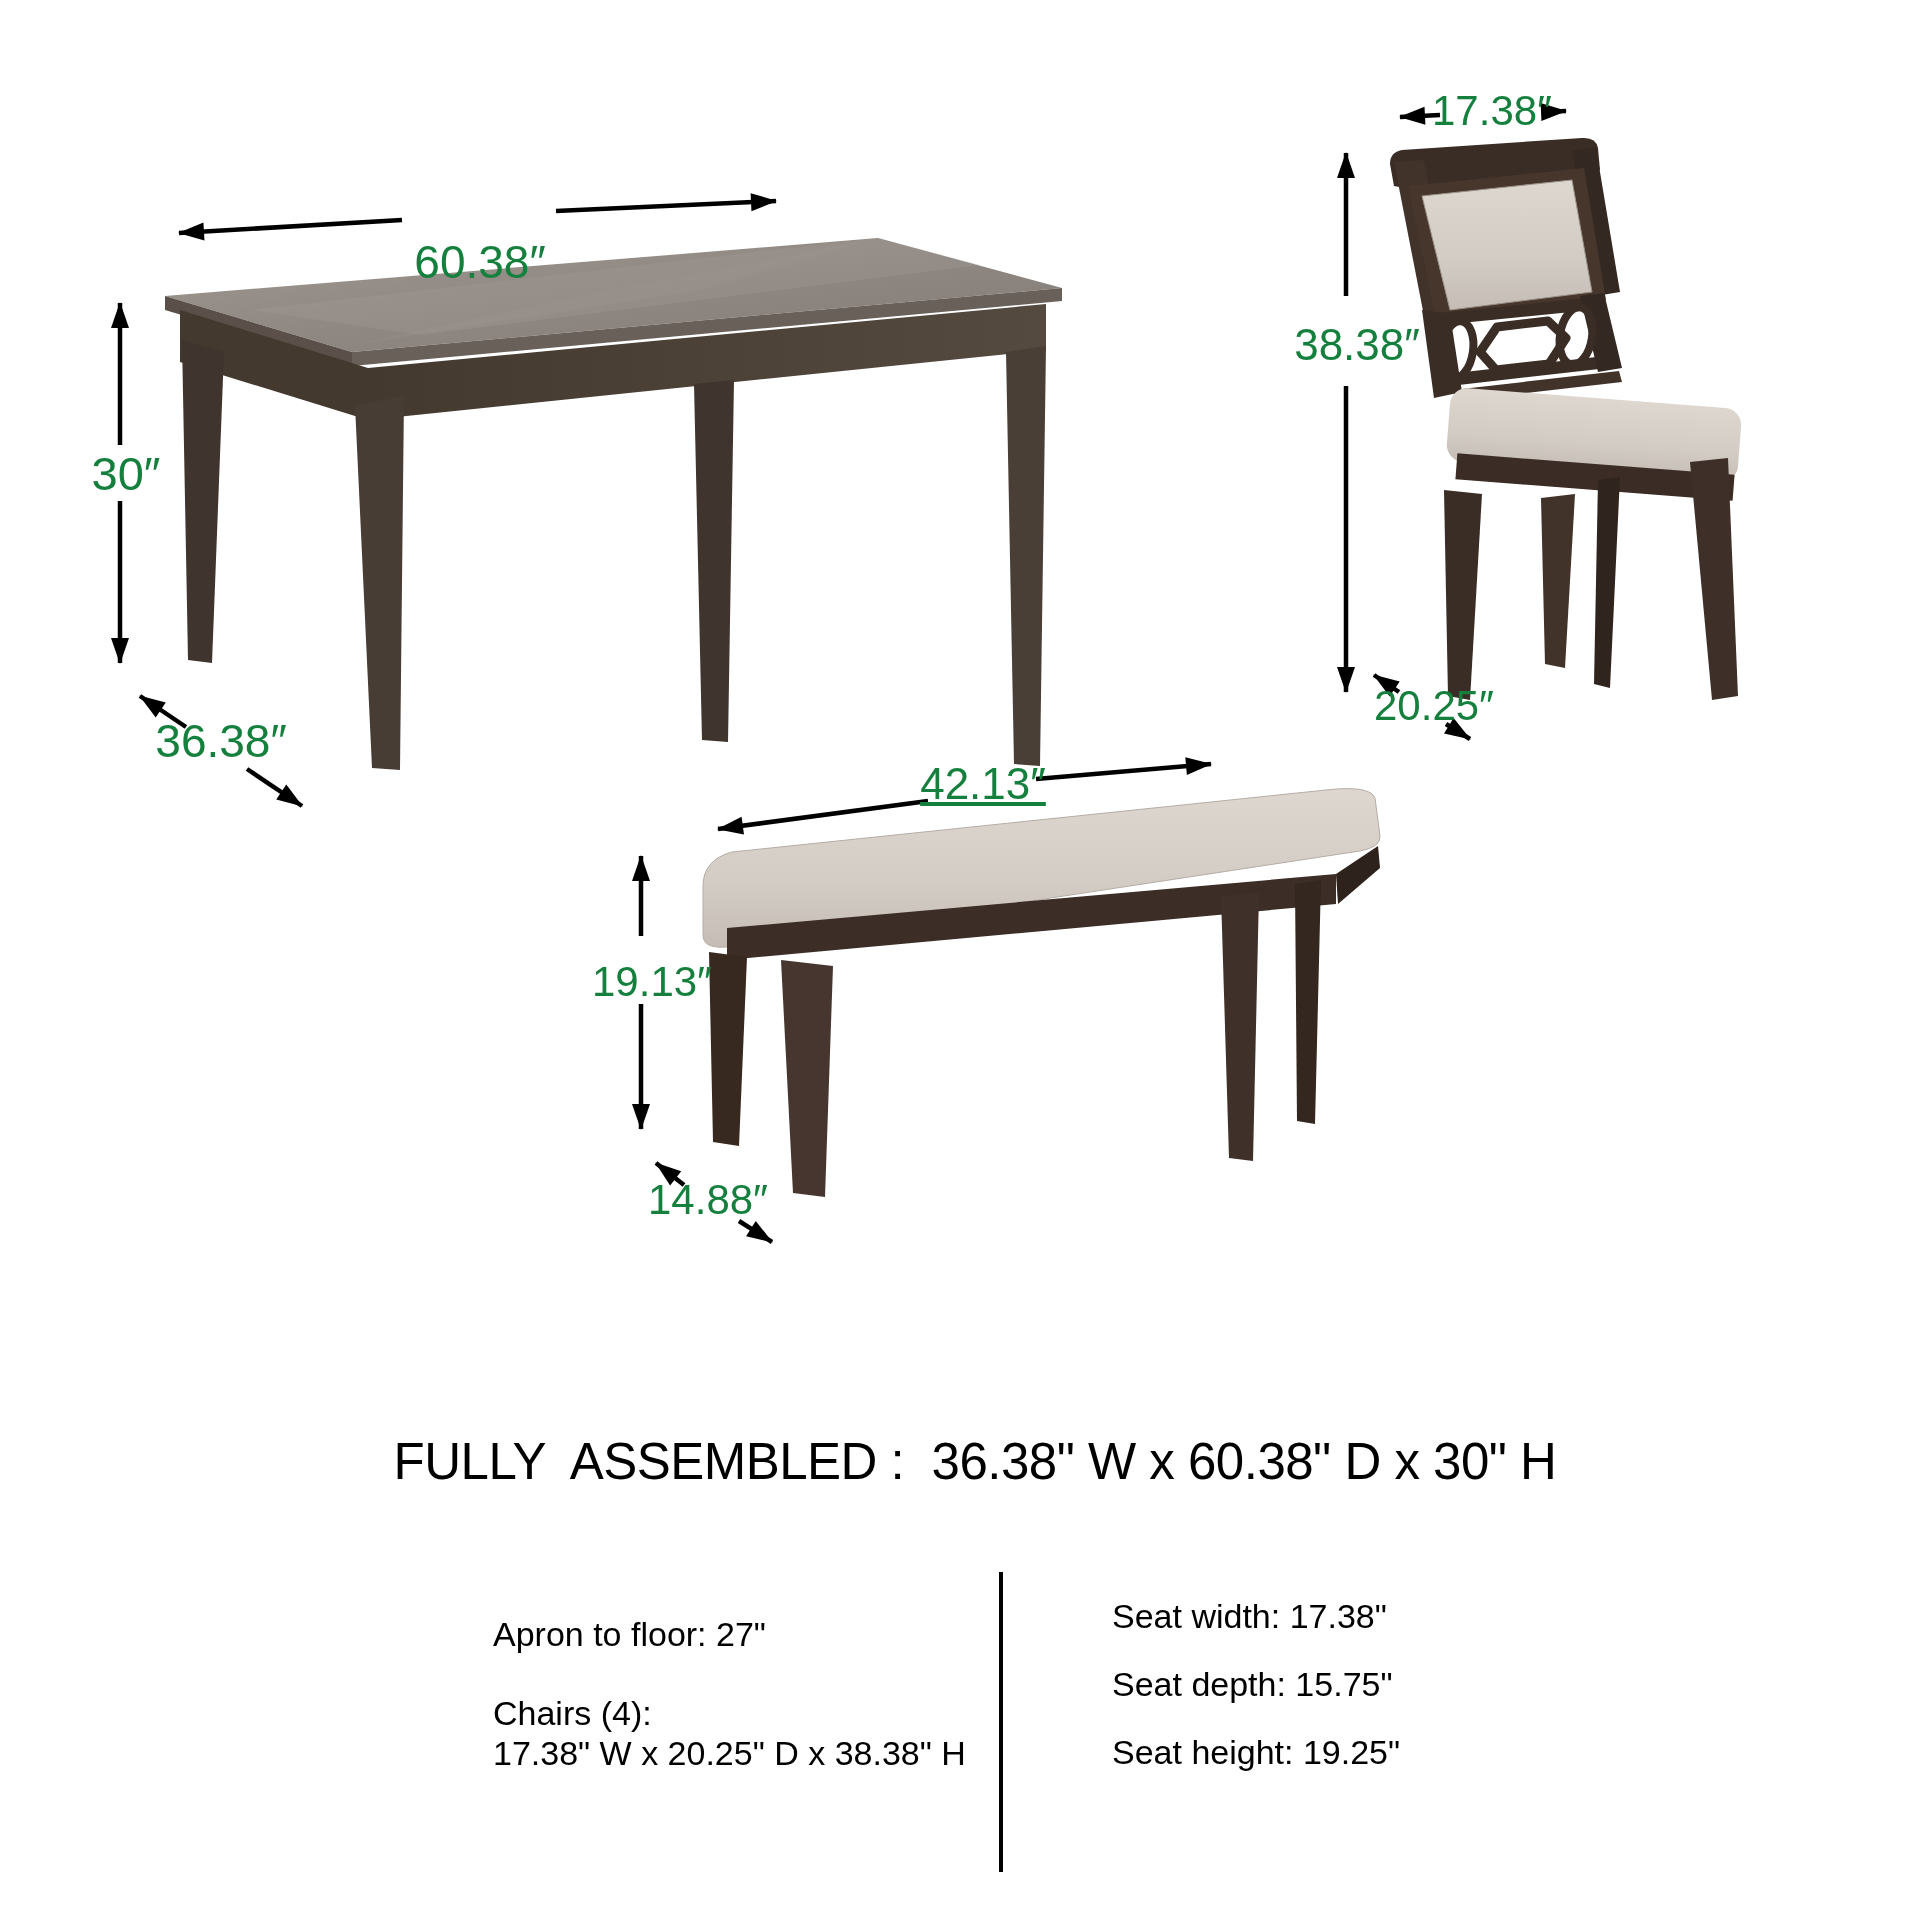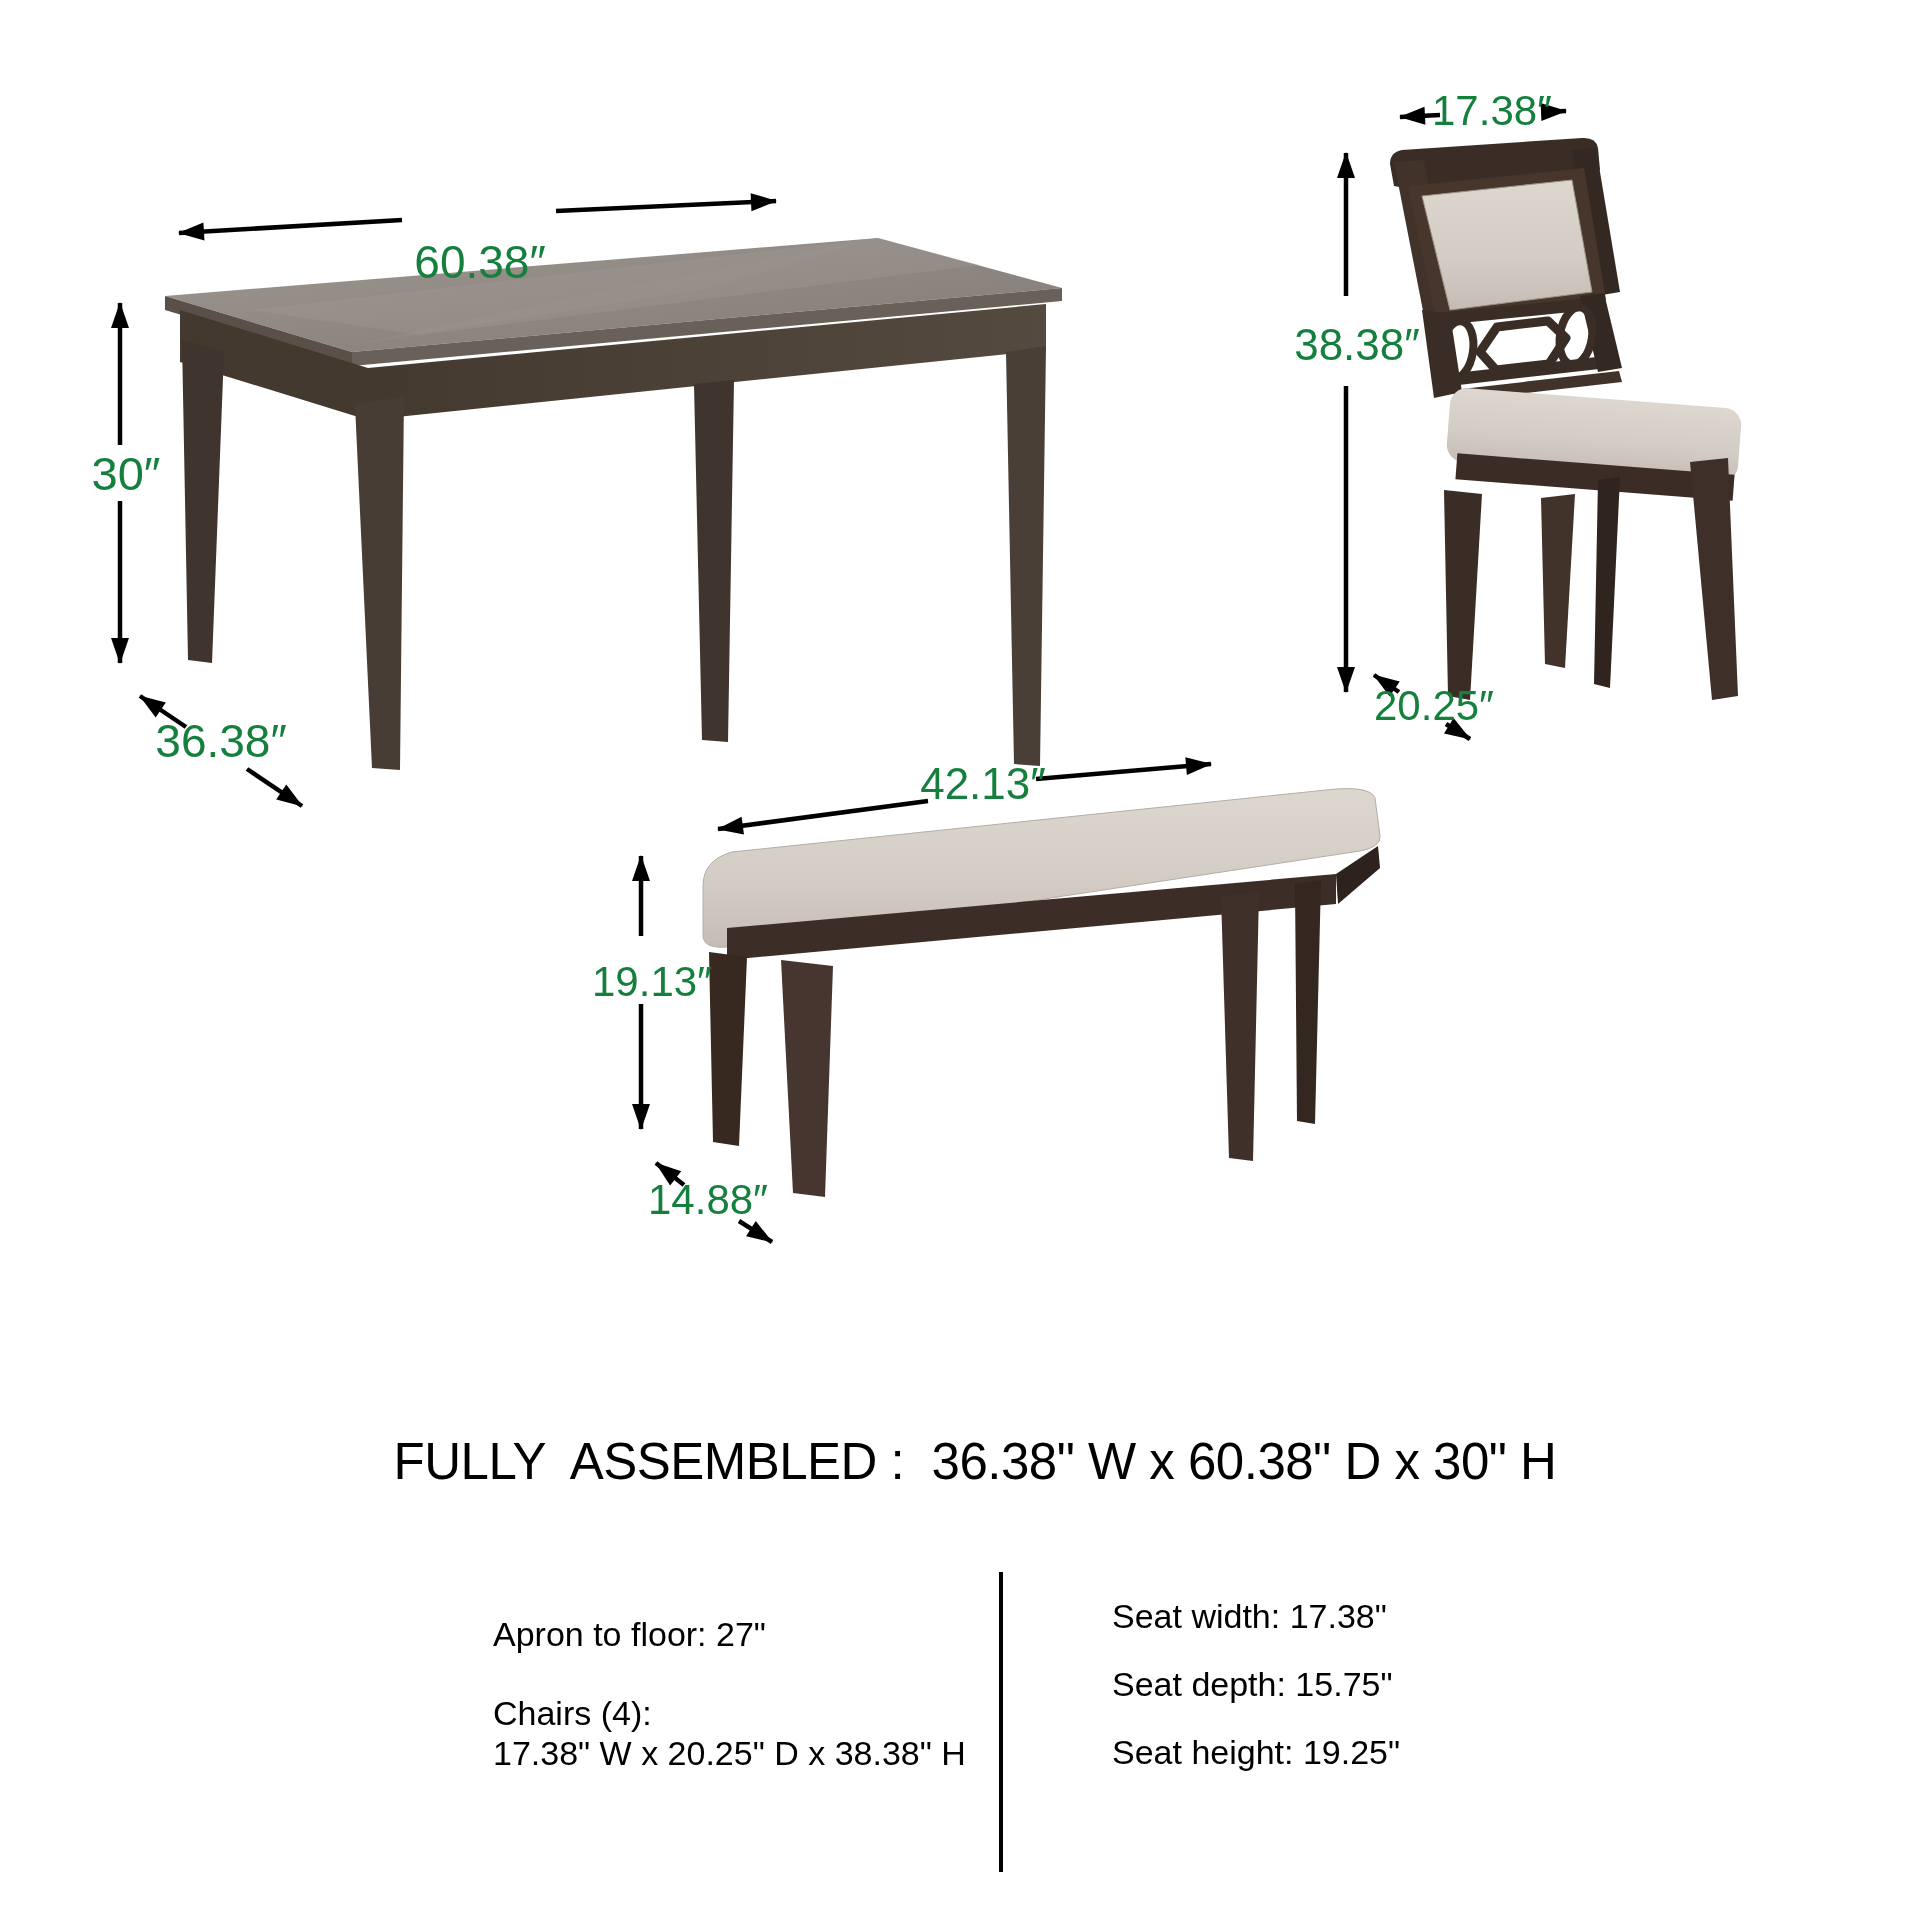--- a/index.html
+++ b/index.html
@@ -141,21 +141,21 @@
   </svg>
 
   <div class="dim" style="left:480px;top:214px;font-size:46px;margin-top:48px;">60.38″</div>
   <div class="dim" style="left:126px;top:473px;font-size:47px;">30″</div>
   <div class="dim" style="left:221px;top:741px;font-size:46px;">36.38″</div>
 
   <div class="dim" style="left:1492px;top:111px;font-size:42px;">17.38″</div>
   <div class="dim" style="left:1357px;top:345px;font-size:44px;">38.38″</div>
   <div class="dim" style="left:1434px;top:706px;font-size:42px;">20.25″</div>
 
-  <div class="dim" style="left:983px;top:784px;font-size:44px;">42.13″</div>
+  <div class="dim" style="left:983px;top:784px;font-size:44px;text-decoration:underline;">42.13″</div>
   <div class="dim" style="left:652px;top:982px;font-size:42px;">19.13″</div>
   <div class="dim" style="left:708px;top:1200px;font-size:42px;">14.88″</div>
 
   <div class="assembled">FULLY  ASSEMBLED :  36.38" W x 60.38" D x 30" H</div>
 
   <div class="col left" style="left:493px;top:1614px;">
     <div class="block">
       <span class="l1">Apron to floor: 27"</span>
 
     </div>

